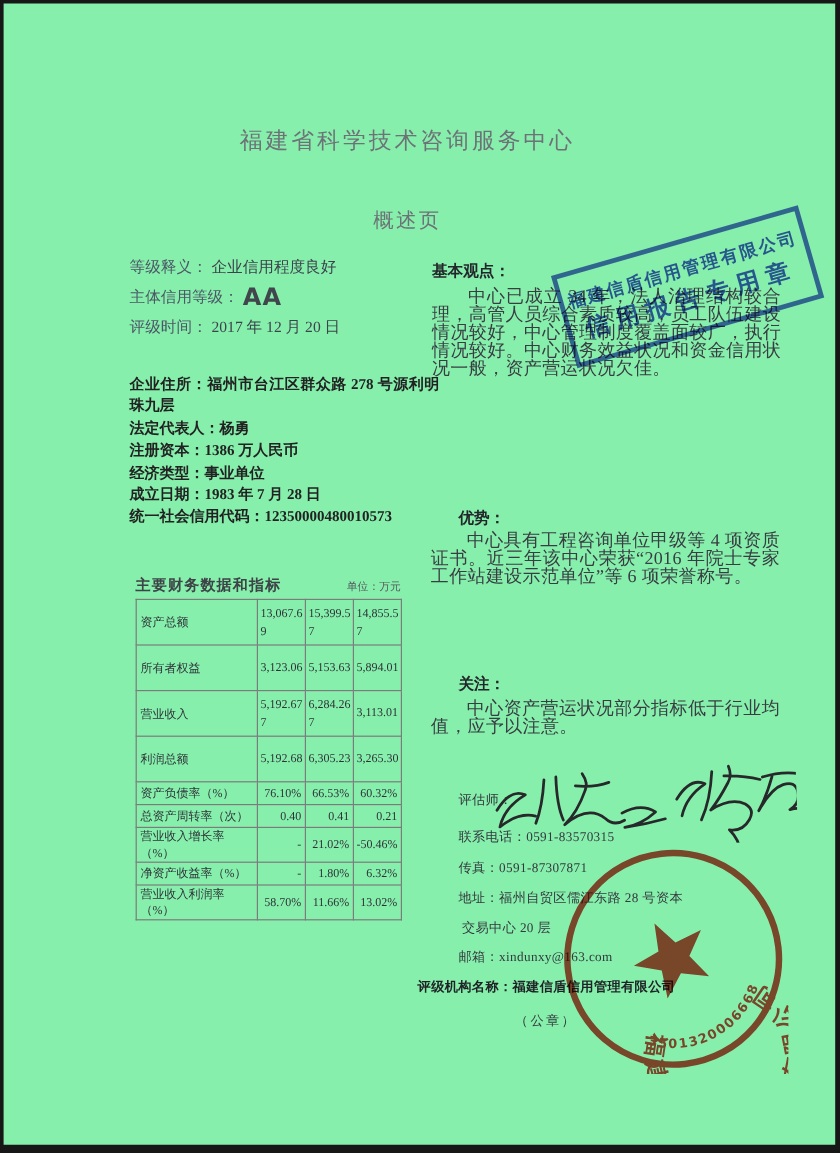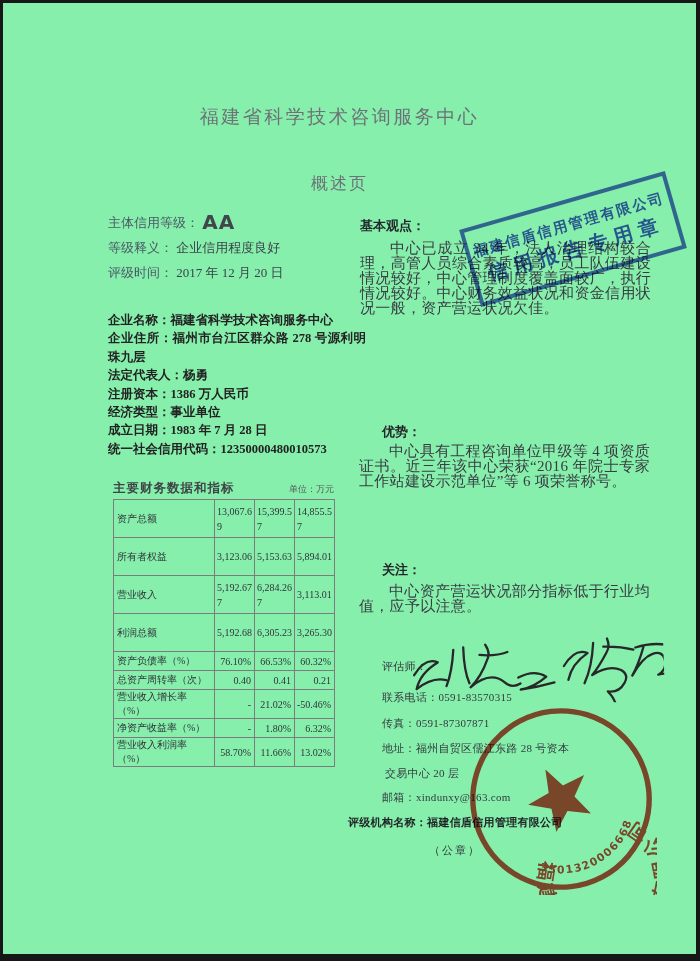--- a/index.html
+++ b/index.html
@@ -82,35 +82,34 @@
 </head>
 <body>
 
 <div class="scan">
 
   <div class="abs doc-title">福建省科学技术咨询服务中心</div>
   <div class="abs doc-subtitle">概述页</div>
 
   <div class="abs rating">
     <div>
+      <span class="lbl">等级释义：</span>
+      <span class="val">企业信用程度良好</span>
+    </div>
+    <div>
       <span class="lbl">主体信用等级：</span>
       <span class="grade">AA</span>
-    </div>
-    <div>
-      <span class="lbl">等级释义：</span>
-      <span class="val">企业信用程度良好</span>
     </div>
     <div>
       <span class="lbl">评级时间：</span>
       <span class="val">2017 年 12 月 20 日</span>
     </div>
   </div>
 
   <div class="abs company">
-    <p><span>企业名称：</span><span>福建省科学技术咨询服务中心</span></p>
     <p><span>企业住所：</span><span>福州市台江区群众路 278 号源利明珠九层</span></p>
     <p><span>法定代表人：</span><span>杨勇</span></p>
     <p><span>注册资本：</span><span>1386 万人民币</span></p>
     <p><span>经济类型：</span><span>事业单位</span></p>
     <p><span>成立日期：</span><span>1983 年 7 月 28 日</span></p>
     <p><span>统一社会信用代码：</span><span>12350000480010573</span></p>
   </div>
 
   <div class="abs fin-head">
     <span class="fin-title">主要财务数据和指标</span>

